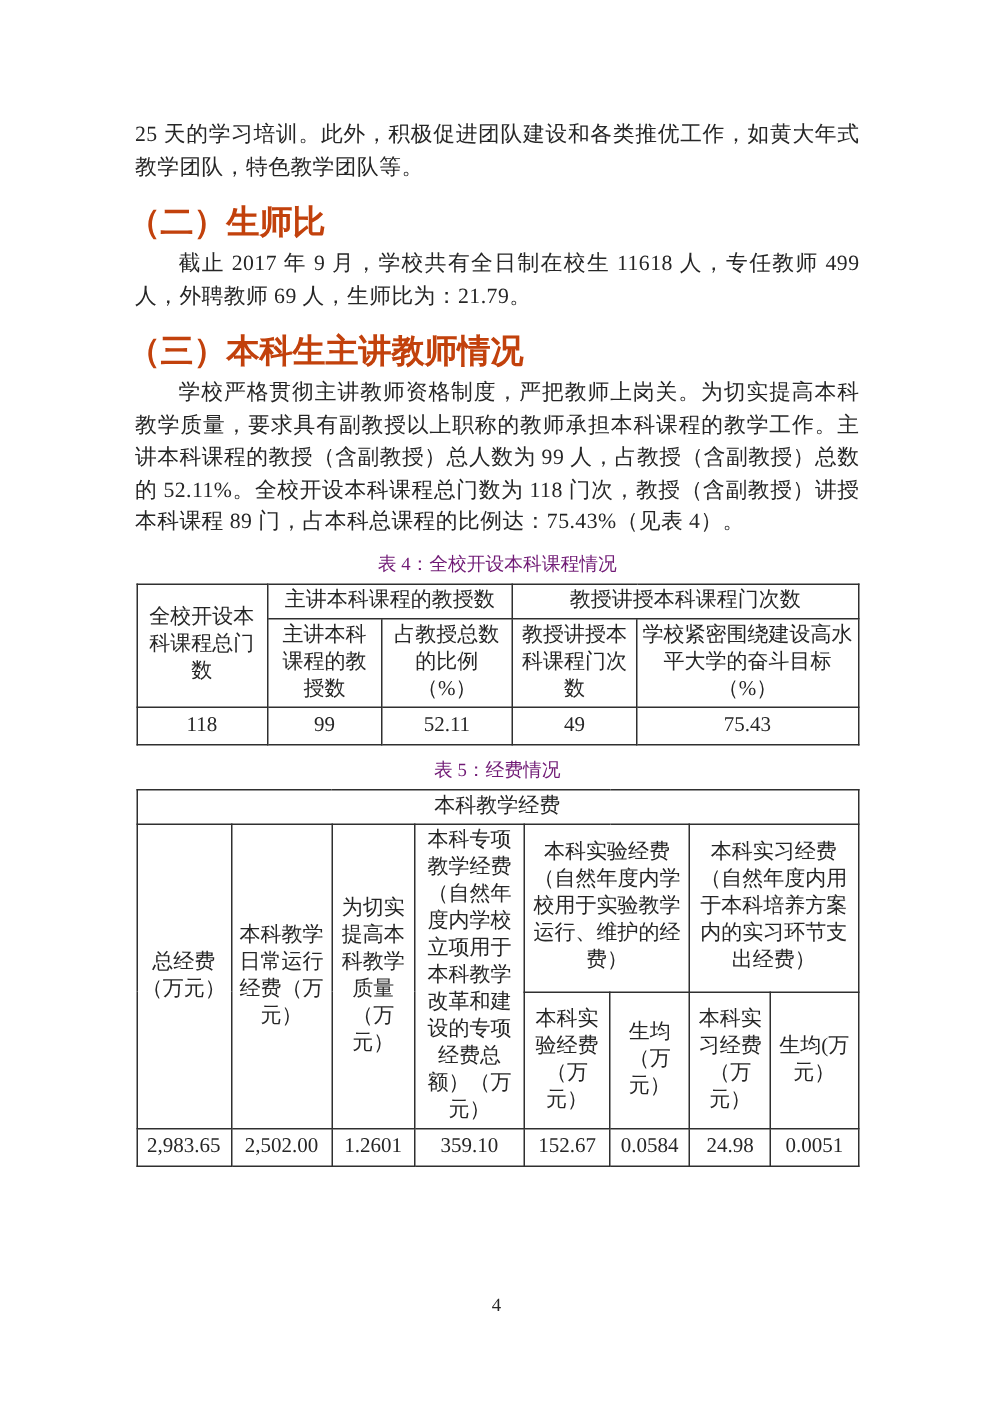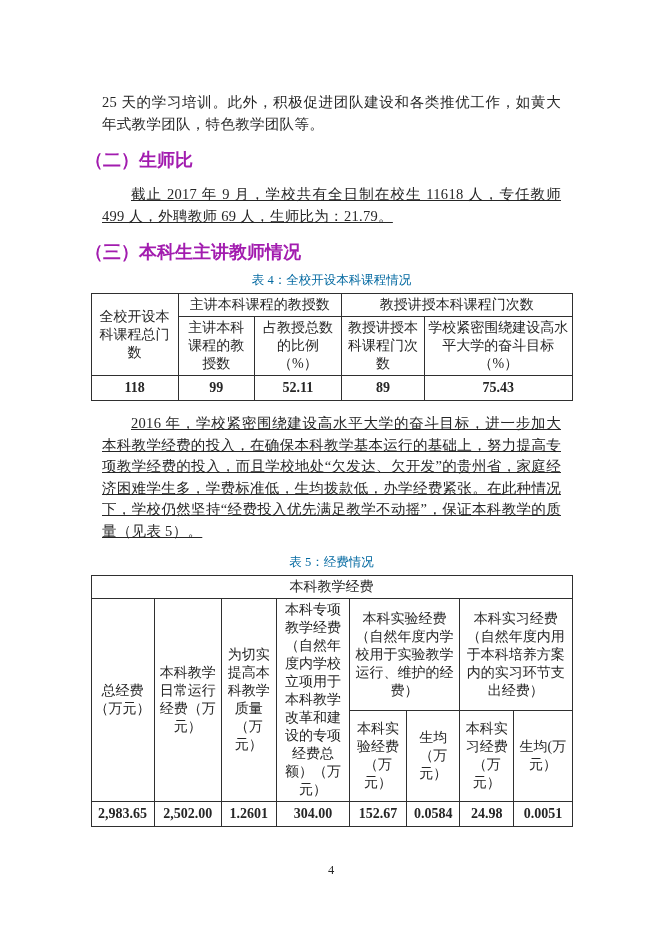--- a/index.html
+++ b/index.html
@@ -5,57 +5,58 @@
   html,body { margin:0; padding:0; background:#ffffff; }
   .page {
     width:662px; height:936px; background:#ffffff; overflow:hidden;
     position:relative; box-sizing:border-box;
     font-family:"Liberation Serif","DejaVu Serif",serif;
     color:#262626;
   }
   .content { padding:80px 89px 0 90px; }
   p.body {
     font-size:14.5px; line-height:21.5px; text-align:justify;
-    margin:12px; letter-spacing:0.3px;
+    margin:0; letter-spacing:0.3px;
   }
-  p.indent { text-indent:2em;text-decoration:underline; }
+  p.indent { text-indent:2em; }
   h2.sec {
     font-family:"Liberation Sans","DejaVu Sans",sans-serif;
-    font-size:18px; font-weight:bold; color:#a21caf;
+    font-size:22px; font-weight:bold; color:#c2410c;
     margin:13px 0 6px -5px; line-height:24px;
   }
   .tbl-caption {
-    font-size:12.5px; text-align:center; margin:8px 0 4px; color:#0369a1;
+    font-size:12.5px; text-align:center; margin:8px 0 4px; color:#701a75;
   }
   table.doc {
     border-collapse:collapse; width:482px; table-layout:fixed;
     font-size:14px; margin:0 auto;
   }
   table.doc td {
     border:1px solid #2f2f2f; text-align:center; vertical-align:middle;
     padding:2px 3px; line-height:18px; word-break:break-all;
   }
-  table.doc td.data { line-height:20px;font-weight:bold; }
+  table.doc td.data { line-height:20px; }
   .page-number {
     position:absolute; bottom:58px; left:0; width:100%;
     text-align:center; font-size:12.5px; color:#262626;
   }
 </style>
 </head>
 <body>
 
 <div class="page">
   <div class="content">
 
     <p class="body">25 天的学习培训。此外，积极促进团队建设和各类推优工作，如黄大年式教学团队，特色教学团队等。</p>
 
     <h2 class="sec">（二）生师比</h2>
     <p class="body indent">截止 2017 年 9 月，学校共有全日制在校生 11618 人，专任教师 499 人，外聘教师 69 人，生师比为：21.79。</p>
 
     <h2 class="sec">（三）本科生主讲教师情况</h2>
+    <p class="body indent">学校严格贯彻主讲教师资格制度，严把教师上岗关。为切实提高本科教学质量，要求具有副教授以上职称的教师承担本科课程的教学工作。主讲本科课程的教授（含副教授）总人数为 99 人，占教授（含副教授）总数的 52.11%。全校开设本科课程总门数为 118 门次，教授（含副教授）讲授本科课程 89 门，占本科总课程的比例达：75.43%（见表 4）。</p>
 
     <div class="tbl-caption">表 4：全校开设本科课程情况</div>
     <table class="doc">
       <colgroup>
         <col style="width:87px">
           <col style="width:76px">
           <col style="width:87px">
         <col style="width:83px">
           <col style="width:147px">
       </colgroup>
@@ -68,27 +69,26 @@
       <tr>
         <td>主讲本科课程的教授数</td>
         <td>占教授总数的比例（%）</td>
         <td>教授讲授本科课程门次数</td>
         <td>学校紧密围绕建设高水平大学的奋斗目标（%）</td>
       </tr>
       <tr>
         <td class="data">118</td>
         <td class="data">99</td>
         <td class="data">52.11</td>
-        <td class="data">89</td>
+        <td class="data">49</td>
         <td class="data">75.43</td>
       </tr>
     </tbody>
       </table>
 
-    <p class="body indent">2016 年，学校紧密围绕建设高水平大学的奋斗目标，进一步加大本科教学经费的投入，在确保本科教学基本运行的基础上，努力提高专项教学经费的投入，而且学校地处“欠发达、欠开发”的贵州省，家庭经济困难学生多，学费标准低，生均拨款低，办学经费紧张。在此种情况下，学校仍然坚持“经费投入优先满足教学不动摇”，保证本科教学的质量（见表 5）。</p>
 
     <div class="tbl-caption">表 5：经费情况</div>
     <table class="doc">
       <colgroup>
         <col style="width:63px">
           <col style="width:67px">
           <col style="width:55px">
           <col style="width:73px">
         <col style="width:57px">
           <col style="width:53px">
@@ -110,21 +110,21 @@
       <tr>
         <td>本科实验经费（万元）</td>
         <td>生均（万元）</td>
         <td>本科实习经费（万元）</td>
         <td>生均(万元）</td>
       </tr>
       <tr>
         <td class="data">2,983.65</td>
         <td class="data">2,502.00</td>
         <td class="data">1.2601</td>
-        <td class="data">304.00</td>
+        <td class="data">359.10</td>
         <td class="data">152.67</td>
         <td class="data">0.0584</td>
         <td class="data">24.98</td>
         <td class="data">0.0051</td>
       </tr>
     </tbody>
       </table>
 
 
   </div>

